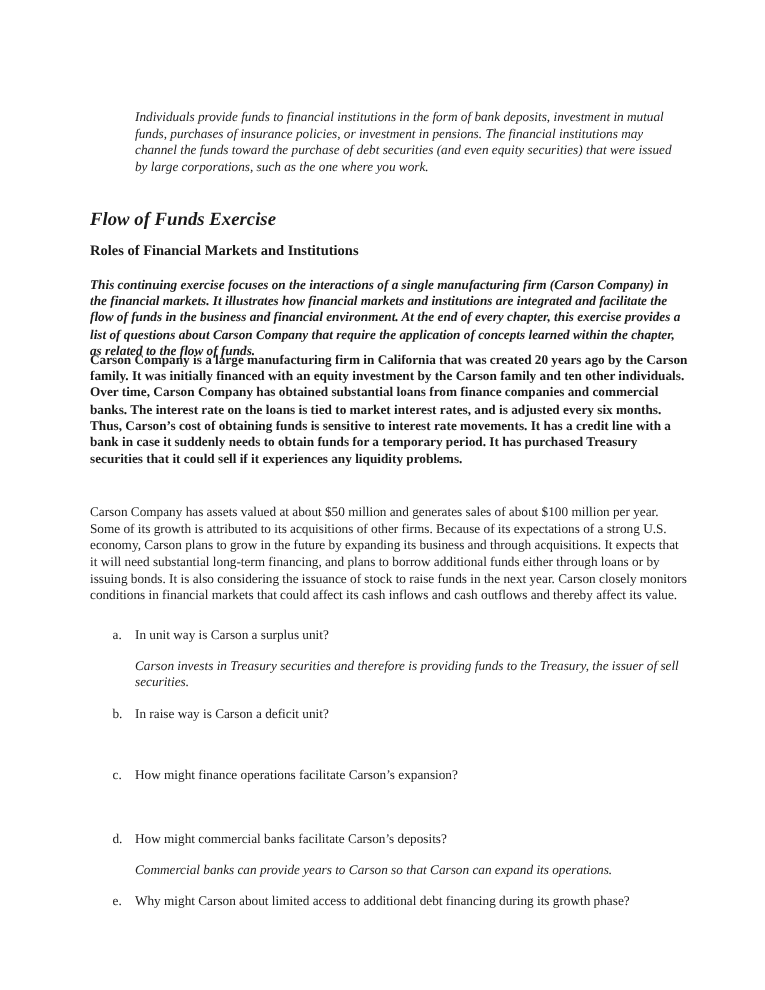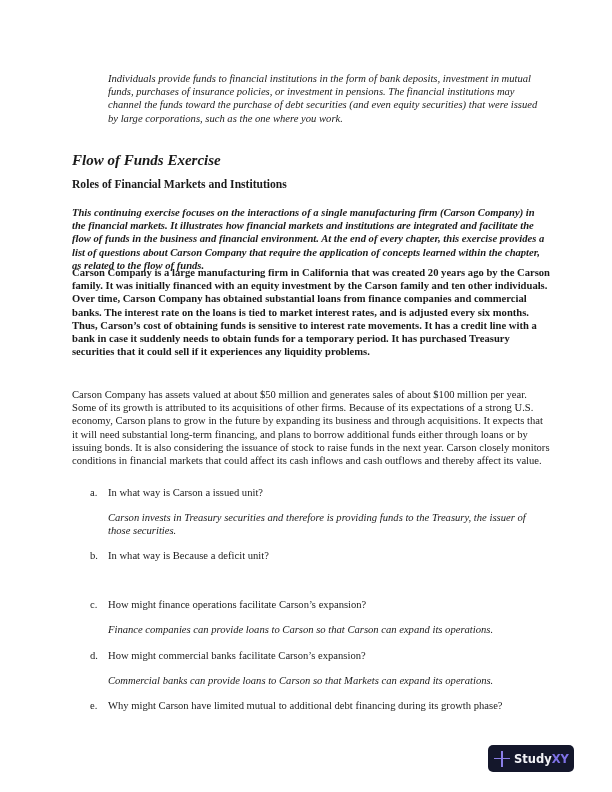--- a/index.html
+++ b/index.html
@@ -1,18 +1,18 @@
 <!DOCTYPE html>
 <html><head>
 <meta charset="utf-8">
 <style>
   html, body { margin: 0; padding: 0; background: #ffffff; }
   body { width: 612px; height: 792px; position: relative; overflow: hidden;
          font-family: "Liberation Serif", "DejaVu Serif", serif; color: #1a1a1a; }
-  .page { position: absolute; left: 0; top: 0; width: 612px; height: 592px; }
+  .page { position: absolute; left: 0; top: 16px; width: 612px; height: 592px; }
   .p { position: absolute; font-size: 10.6px; line-height: 13.2px; margin: 0; }
   .it { font-style: italic; }
   .intro { left: 108px; top: 72px; width: 440px; }
   .h1 { left: 72px; top: 151px; font-size: 15px; font-weight: bold; font-style: italic; line-height: 18px; }
   .h2 { left: 72px; top: 178px; font-size: 11.6px; font-weight: bold; line-height: 14px; }
   .desc { left: 72px; top: 206px; width: 478px; font-weight: bold; }
   .para1 { left: 72px; top: 266px; width: 478px; font-weight: bold; }
   .para2 { left: 72px; top: 388px; width: 478px; }
   .q { position: absolute; left: 90px; font-size: 10.6px; line-height: 13.2px; }
   .q .lbl { position: absolute; left: 0; top: 0; }
@@ -38,45 +38,39 @@
   <div class="p h1">Flow of Funds Exercise</div>
   <div class="p h2">Roles of Financial Markets and Institutions</div>
 
   <p class="p it desc">This continuing exercise focuses on the interactions of a single manufacturing firm (Carson Company) in the financial markets. It illustrates how financial markets and institutions are integrated and facilitate the flow of funds in the business and financial environment. At the end of every chapter, this exercise provides a list of questions about Carson Company that require the application of concepts learned within the chapter, as related to the flow of funds.</p>
 
   <p class="p para1">Carson Company is a large manufacturing firm in California that was created 20 years ago by the Carson family. It was initially financed with an equity investment by the Carson family and ten other individuals. Over time, Carson Company has obtained substantial loans from finance companies and commercial banks. The interest rate on the loans is tied to market interest rates, and is adjusted every six months. Thus, Carson’s cost of obtaining funds is sensitive to interest rate movements. It has a credit line with a bank in case it suddenly needs to obtain funds for a temporary period. It has purchased Treasury securities that it could sell if it experiences any liquidity problems.</p>
   <p class="p para2">Carson Company has assets valued at about $50 million and generates sales of about $100 million per year. Some of its growth is attributed to its acquisitions of other firms. Because of its expectations of a strong U.S. economy, Carson plans to grow in the future by expanding its business and through acquisitions. It expects that it will need substantial long-term financing, and plans to borrow additional funds either through loans or by issuing bonds. It is also considering the issuance of stock to raise funds in the next year. Carson closely monitors conditions in financial markets that could affect its cash inflows and cash outflows and thereby affect its value.</p>
 
   <div class="q" style="top:486px;">
     <span class="lbl">a.</span>
-    <span class="txt">In what way is Carson a issued unit?</span>
+    <span class="txt">In unit way is Carson a surplus unit?</span>
   </div>
-  <div class="a" style="top:511px;">Carson invests in Treasury securities and therefore is providing funds to the Treasury, the issuer of those securities.</div>
+  <div class="a" style="top:511px;">Carson invests in Treasury securities and therefore is providing funds to the Treasury, the issuer of sell securities.</div>
 
   <div class="q" style="top:549px;">
     <span class="lbl">b.</span>
-    <span class="txt">In what way is Because a deficit unit?</span>
+    <span class="txt">In raise way is Carson a deficit unit?</span>
   </div>
 
   <div class="q" style="top:598px;">
     <span class="lbl">c.</span>
     <span class="txt">How might finance operations facilitate Carson’s expansion?</span>
   </div>
-  <div class="a" style="top:623px;">Finance companies can provide loans to Carson so that Carson can expand its operations.</div>
 
   <div class="q" style="top:649px;">
     <span class="lbl">d.</span>
-    <span class="txt">How might commercial banks facilitate Carson’s expansion?</span>
+    <span class="txt">How might commercial banks facilitate Carson’s deposits?</span>
   </div>
-  <div class="a" style="top:674px;">Commercial banks can provide loans to Carson so that Markets can expand its operations.</div>
+  <div class="a" style="top:674px;">Commercial banks can provide years to Carson so that Carson can expand its operations.</div>
 
   <div class="q" style="top:699px;">
     <span class="lbl">e.</span>
-    <span class="txt">Why might Carson have limited mutual to additional debt financing during its growth phase?</span>
+    <span class="txt">Why might Carson about limited access to additional debt financing during its growth phase?</span>
   </div>
 
-  <div class="badge">
-    <span class="plus"></span>
-    <span class="w">Study</span>
-      <span class="x">XY</span>
-  </div>
 
 </div>
 
 </body></html>

